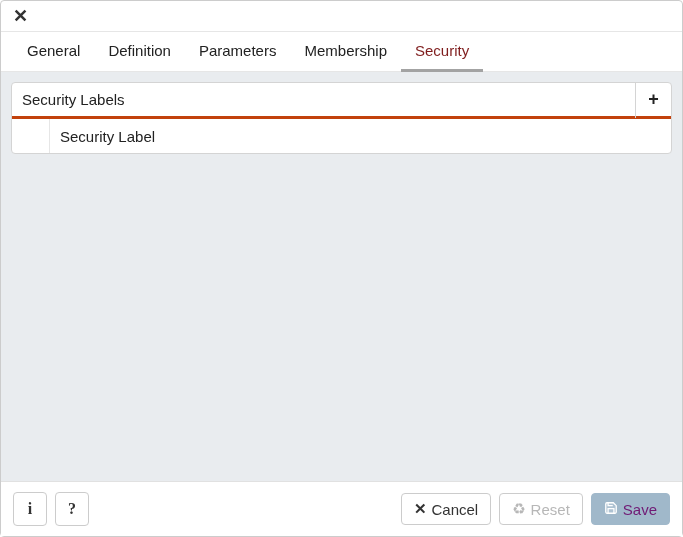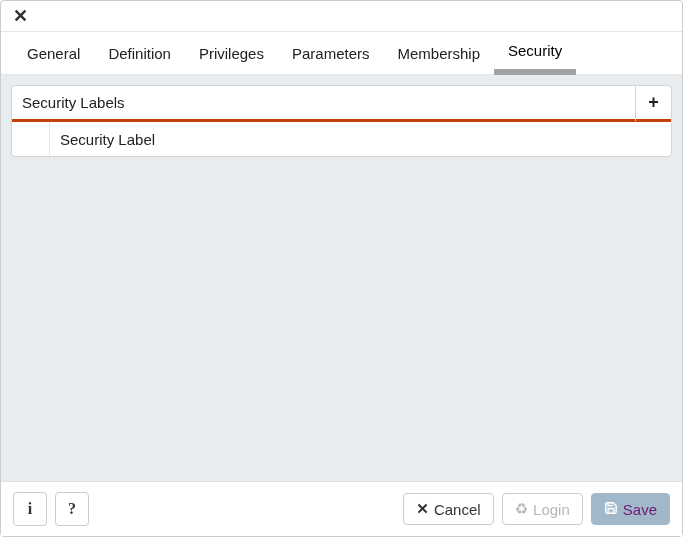--- a/index.html
+++ b/index.html
@@ -55,22 +55,22 @@
   }
   .tab {
     padding: 10px 14px 10px 14px;
     font-size: 15px;
     color: #222;
     cursor: pointer;
     border-bottom: 3px solid transparent;
     margin-bottom: -1px;
   }
   .tab.active {
-    color: #000000;
-    border-bottom: 6px solid #a3a3a3;
+    color: #7f1d1d;
+    border-bottom: 3px solid #a3a3a3;
   }
   .content {
     flex: 1;
     background: #e9ecef;
     padding: 10px;
     overflow: auto;
   }
   .panel {
     background: #fff;
     border: 1px solid #d4d4d4;
@@ -162,21 +162,20 @@
 
 <div class="dialog">
 
   <div class="titlebar">
     <span class="close-icon">✕</span>
   </div>
 
   <div class="tabs">
     <div class="tab">General</div>
     <div class="tab">Definition</div>
-    <div class="tab">Privileges</div>
     <div class="tab">Parameters</div>
     <div class="tab">Membership</div>
     <div class="tab active">Security</div>
   </div>
 
   <div class="content">
     <div class="panel">
       <div class="panel-header">
         <div class="panel-title">Security Labels</div>
         <div class="add-btn">
@@ -199,21 +198,21 @@
         <span>?</span>
       </button>
     </div>
     <div class="footer-right">
       <button class="btn">
         <span class="x-sym">✕</span>
         <span>Cancel</span>
       </button>
       <button class="btn disabled">
         <span>♻</span>
-        <span>Login</span>
+        <span>Reset</span>
       </button>
       <button class="btn primary">
         <span>
           <svg width="14" height="14" viewBox="0 0 24 24" fill="none" stroke="#fff" stroke-width="2.2">
             <path d="M19 21H5a2 2 0 0 1-2-2V5a2 2 0 0 1 2-2h11l5 5v11a2 2 0 0 1-2 2z" fill="#fff" fill-opacity="0.15"></path>
             <polyline points="17 21 17 13 7 13 7 21"></polyline>
             <polyline points="7 3 7 8 15 8"></polyline>
           </svg>
         </span>
         <span>Save</span>

